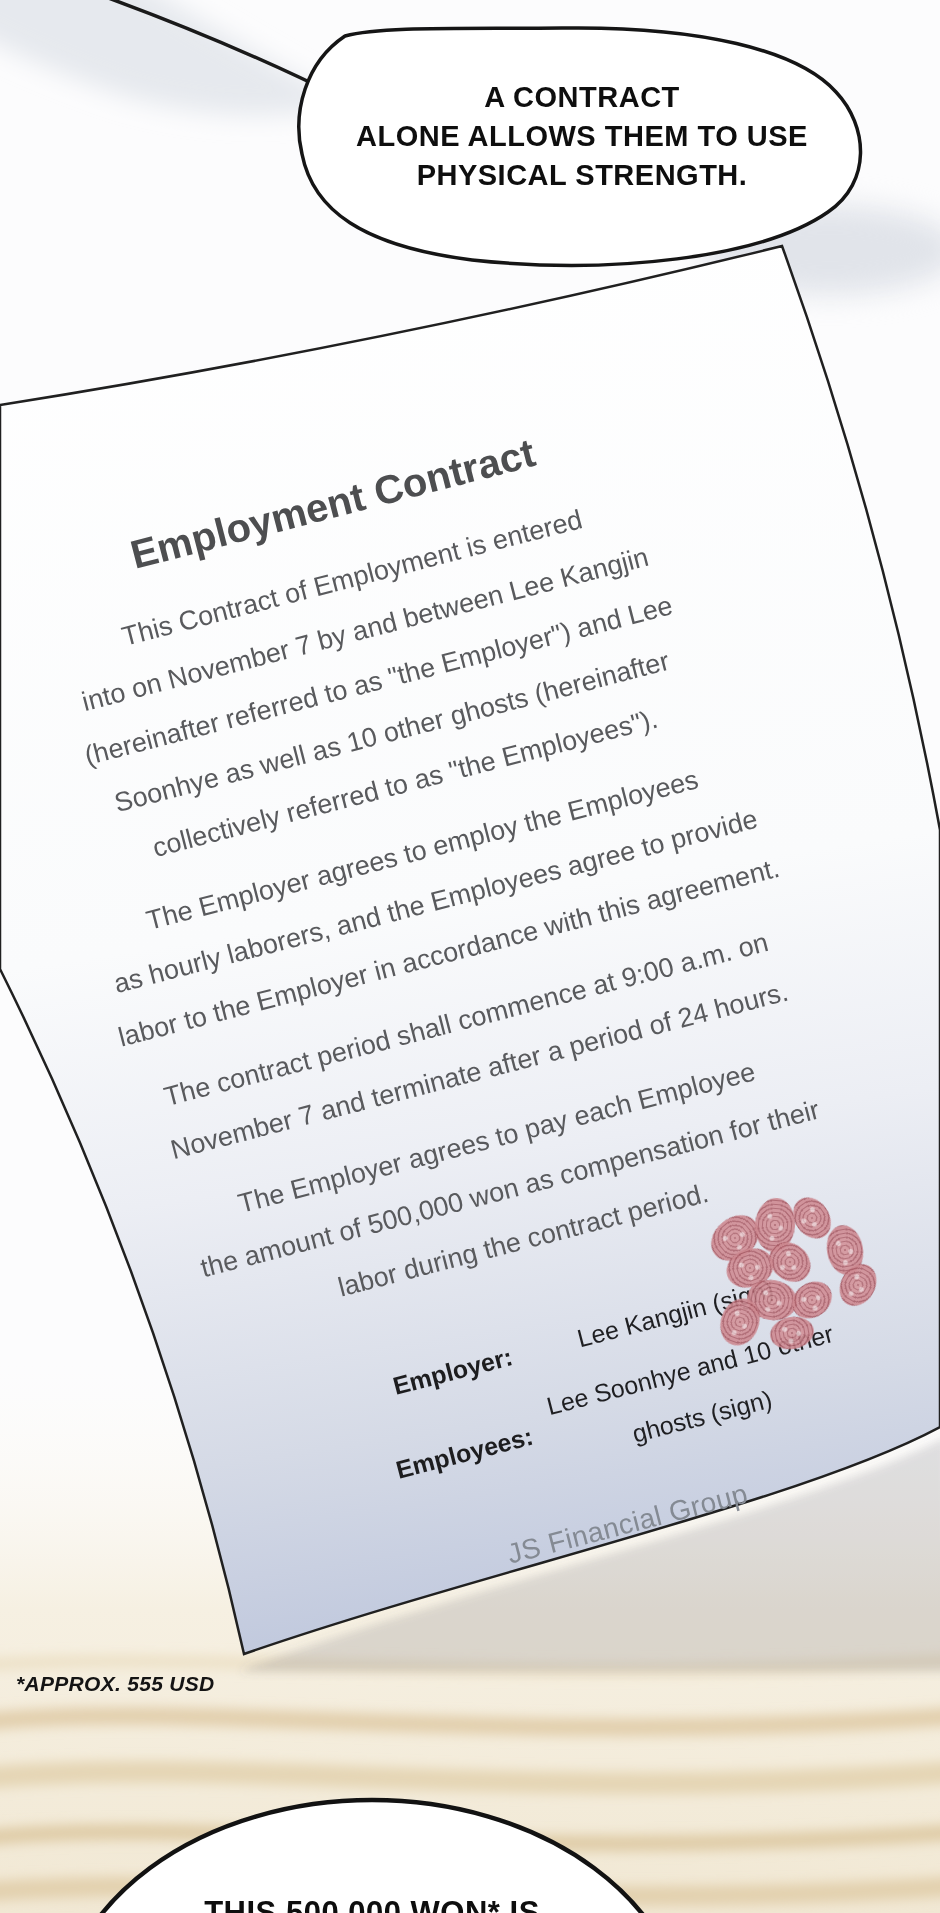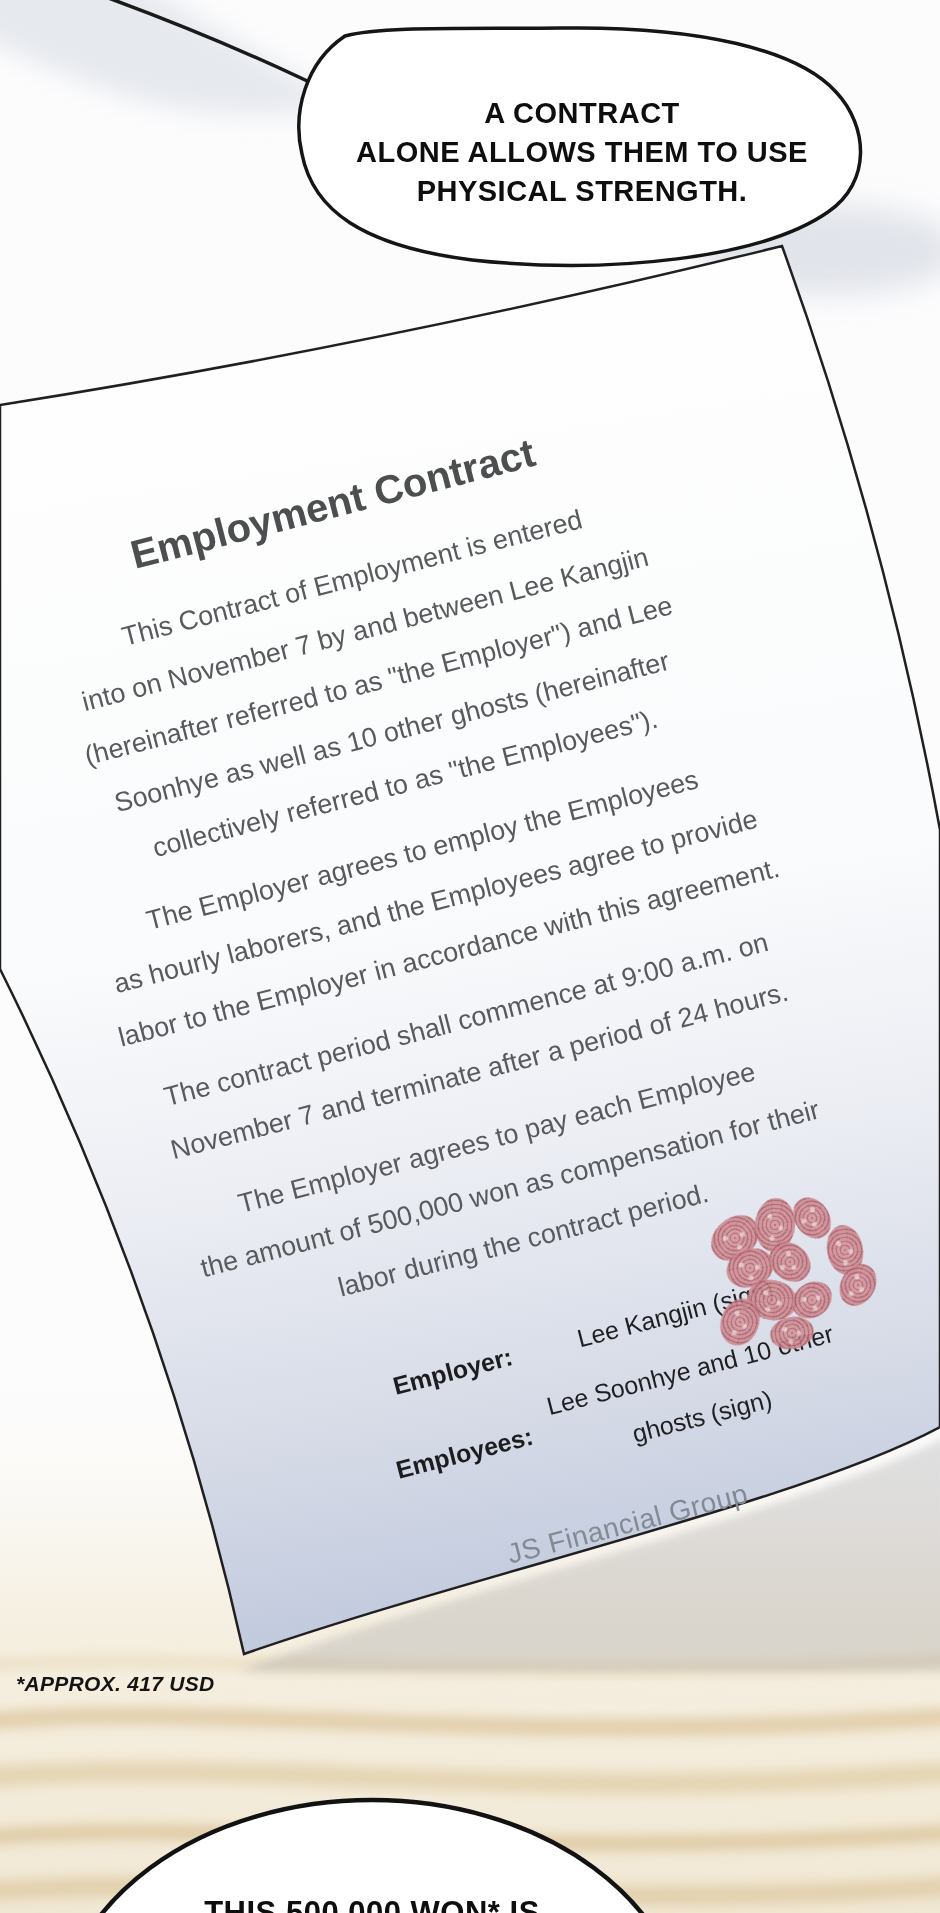--- a/index.html
+++ b/index.html
@@ -15,21 +15,21 @@
   .bubble-text{
     position:absolute;
     font-weight:bold;
     color:#0e0e0e;
     text-align:center;
     white-space:pre-line;
     letter-spacing:0.5px;
   }
   .bubble-text.top{
     left:322px;top:78px;width:520px;
-    font-size:29px;line-height:39px;margin-top:16px;
+    font-size:29px;line-height:39px;
   }
   .bubble-text.bottom{
     left:122px;top:1894px;width:500px;
     font-size:31px;line-height:38px;
   }
 
   
   .contract-content{
     position:absolute;left:-30px;top:468px;width:710px;
     padding-right:90px;
@@ -176,21 +176,21 @@
     <div class="print" style="left:827px;top:1225px;width:36px;height:50px;transform:rotate(-10deg);"></div>
     <div class="print" style="left:841px;top:1263px;width:34px;height:44px;transform:rotate(30deg);"></div>
     <div class="print" style="left:726px;top:1249px;width:48px;height:38px;transform:rotate(-20deg);"></div>
     <div class="print" style="left:768px;top:1244px;width:44px;height:36px;transform:rotate(40deg);"></div>
     <div class="print" style="left:747px;top:1280px;width:50px;height:40px;transform:rotate(10deg);"></div>
     <div class="print" style="left:791px;top:1283px;width:42px;height:34px;transform:rotate(-35deg);"></div>
     <div class="print" style="left:721px;top:1298px;width:38px;height:48px;transform:rotate(20deg);"></div>
     <div class="print" style="left:770px;top:1317px;width:44px;height:32px;transform:rotate(-10deg);"></div>
   </div>
 
-  <div class="footnote">*APPROX. 417 USD</div>
+  <div class="footnote">*APPROX. 555 USD</div>
 
   <svg class="abs" style="left:0;top:1780px;" width="940" height="133" viewBox="0 1780 940 133">
     <ellipse cx="372" cy="2032" rx="314" ry="232" fill="#ffffff" stroke="#121212" stroke-width="4.5"></ellipse>
   </svg>
   <div class="bubble-text bottom">THIS 500,000 WON* IS</div>
 
   <svg class="abs" style="left:260px;top:0;" width="640" height="300" viewBox="260 0 640 300">
     <path d="M 345 36
              C 306 62, 292 112, 302 154
              C 313 210, 362 246, 472 260

